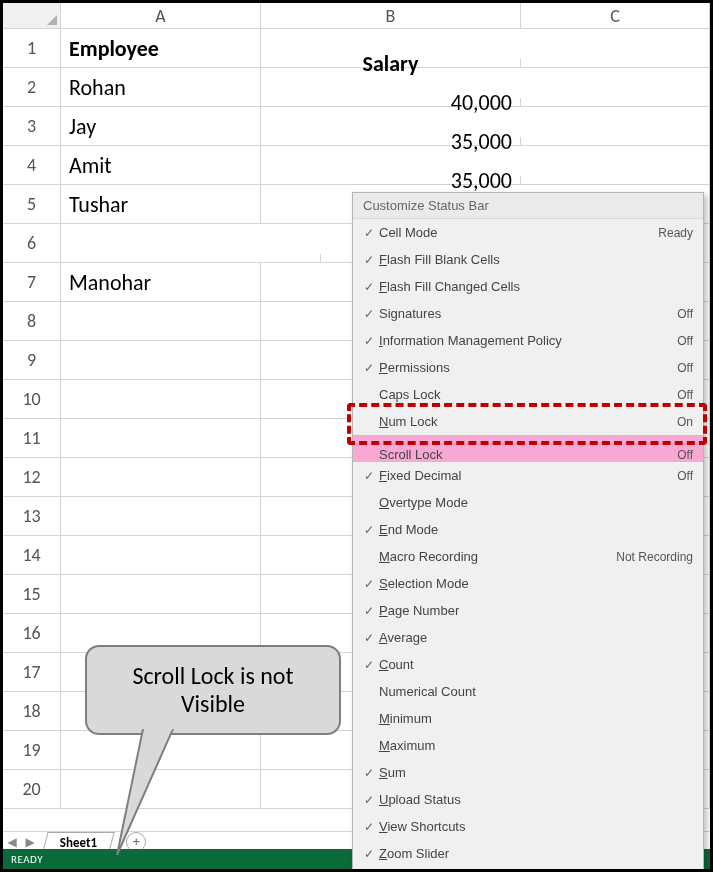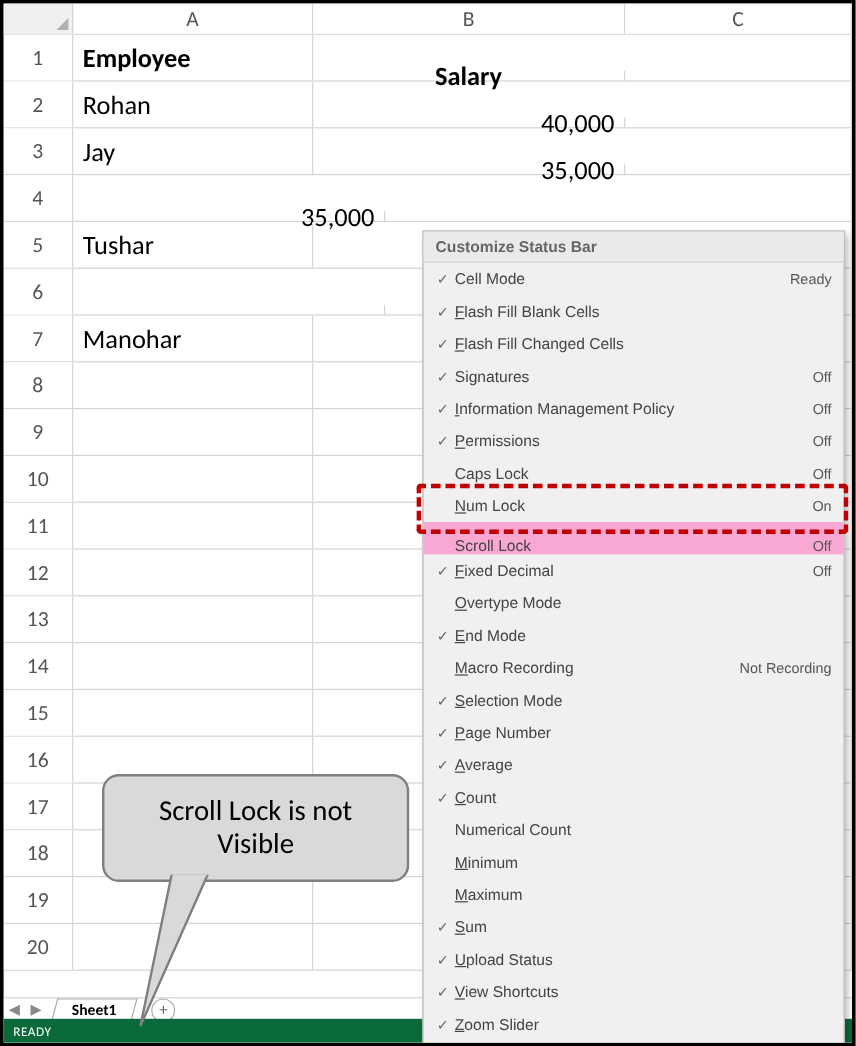--- a/index.html
+++ b/index.html
@@ -133,21 +133,21 @@
     width:352px;
     background:#f0f0f0;
     border:1px solid #b5b5b5;
     box-shadow:3px 3px 6px rgba(0,0,0,0.25);
     font-family:"Segoe UI",Arial,sans-serif;
     font-size:13px;
     color:#444;
   }
   .menu-title {
     padding:5px 10px;
-    font-weight:bold;
+    font-weight:normal;
     color:#666;
     background:#eaeaea;
     border-bottom:1px solid #d8d8d8;
   }
   .menu-item {
     display:flex;
     align-items:center;
     height:27px;
     padding:0 10px 0 6px;
     position:relative;
@@ -222,20 +222,21 @@
         <div class="cell C"></div>
       </div>
       <div class="row">
         <div class="row-h">3</div>
         <div class="cell A">Jay</div>
         <div class="cell B">35,000</div>
         <div class="cell C"></div>
       </div>
       <div class="row">
         <div class="row-h">4</div>
+        <div class="cell A">Amit</div>
         <div class="cell B">35,000</div>
         <div class="cell C"></div>
       </div>
       <div class="row">
         <div class="row-h">5</div>
         <div class="cell A">Tushar</div>
         <div class="cell B"></div>
         <div class="cell C"></div>
       </div>
       <div class="row">

